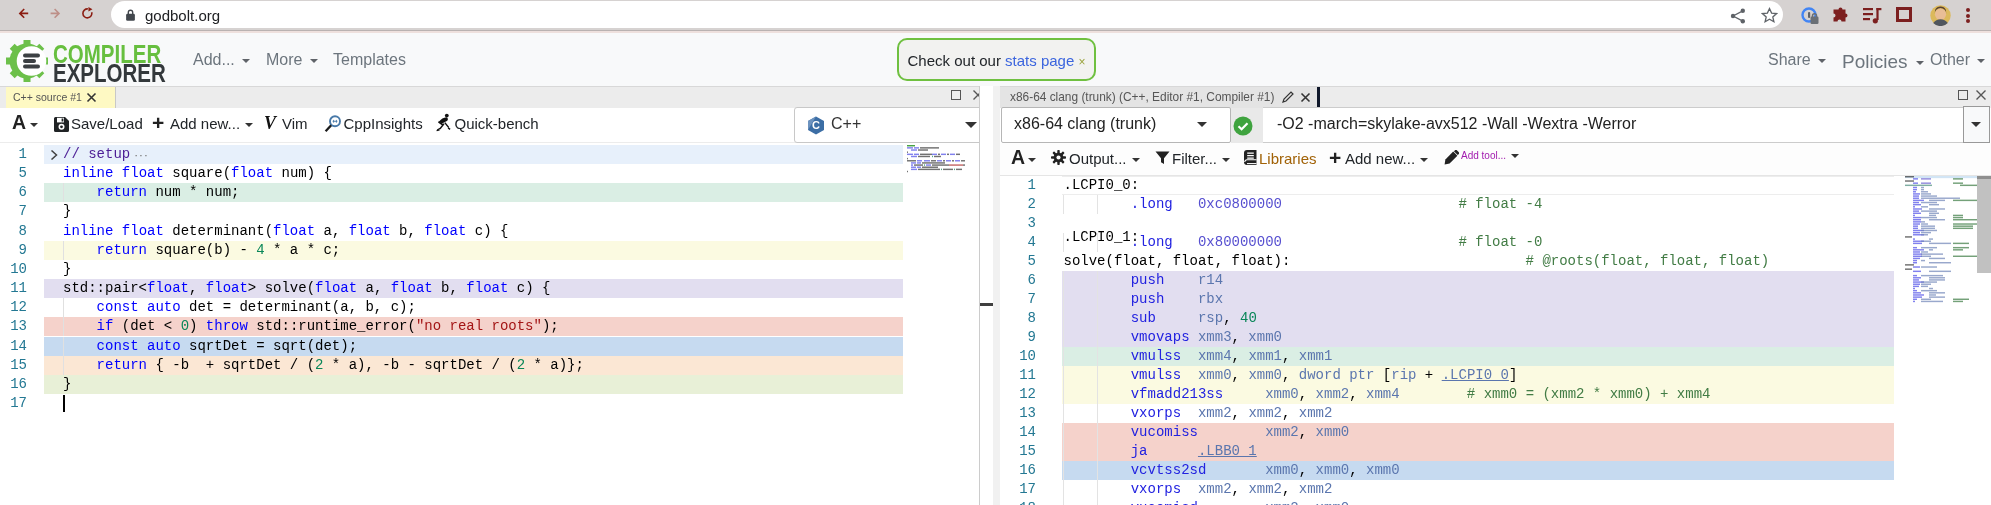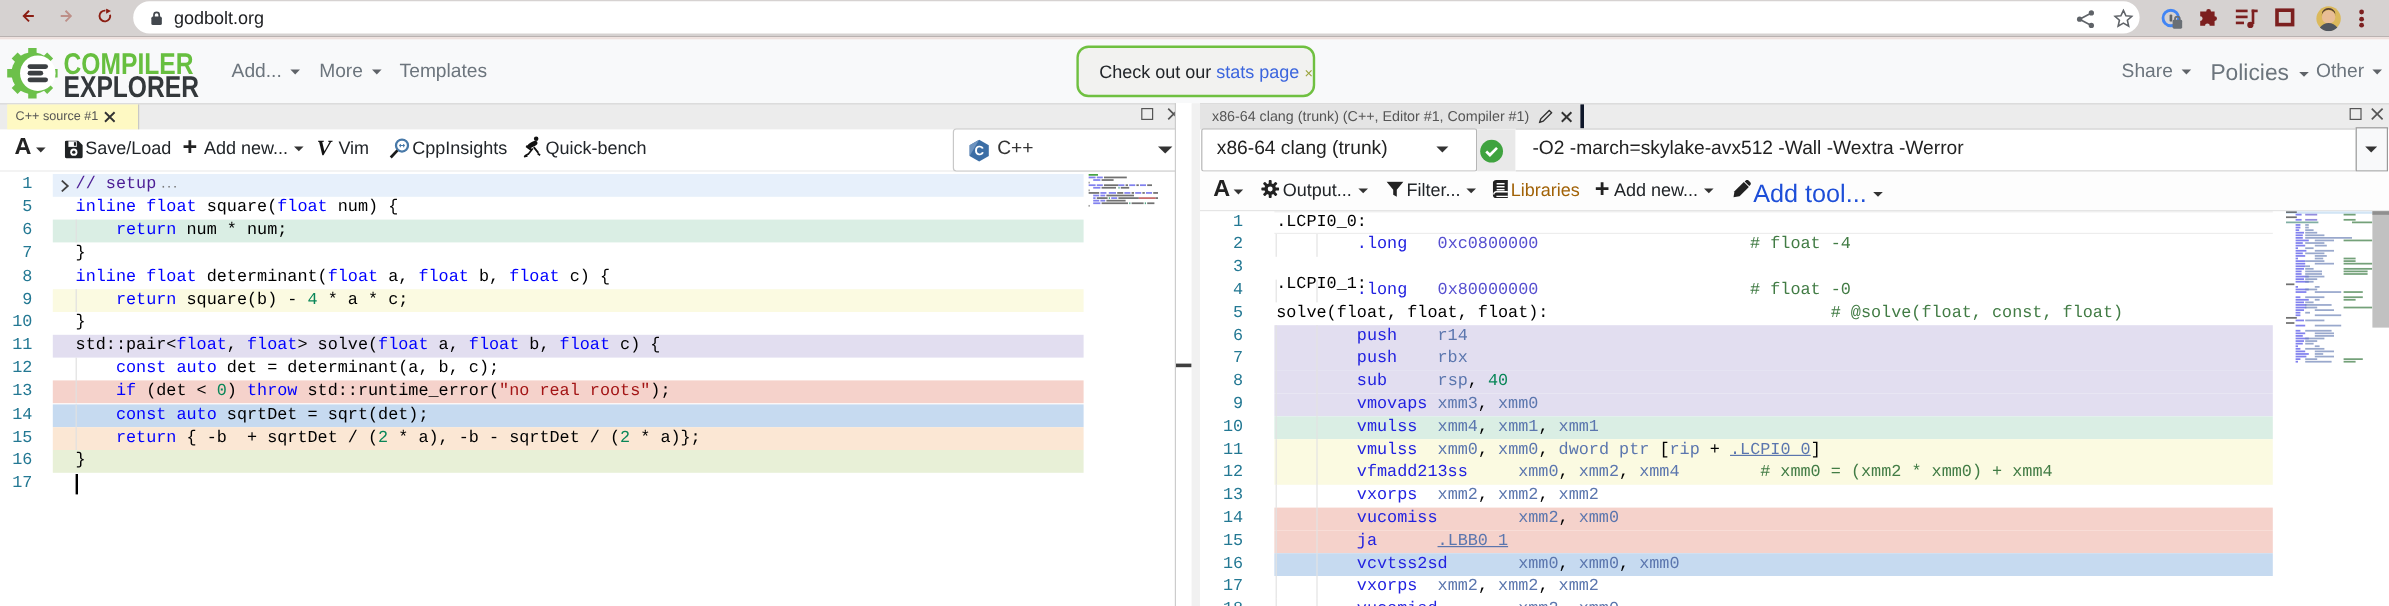--- a/index.html
+++ b/index.html
@@ -82,21 +82,21 @@
 <rect x="19" y="27.5" width="17" height="4" rx="2"></rect>
 </g>
   </svg>
 <div class="a" style="left:53px;top:44.5px;font-weight:bold;font-size:25px;line-height:19.5px;letter-spacing:0px;transform:scaleX(0.82);transform-origin:0 0">
 <div style="color:#67bf3f">COMPILER</div>
     <div style="color:#33383b">EXPLORER</div>
   </div>
 <div class="a" style="left:193px;top:51px;font-size:16px;color:#6c757d">Add... <span class="ncaret" style="margin-left:3px"></span></div>
 <div class="a" style="left:266px;top:51px;font-size:16px;color:#6c757d">More <span class="ncaret" style="margin-left:3px"></span></div>
 <div class="a" style="left:333px;top:51px;font-size:16px;color:#6c757d">Templates</div>
-<div class="a" style="left:897px;top:38px;width:199px;height:43px;border:2.5px solid #6fc040;border-radius:10px;background:#f2f2f0;box-sizing:border-box;text-align:right;line-height:41px;font-size:15px;color:#212529">Check out our <span style="color:#3b65de">stats page</span> <span style="color:#9aa33c;font-size:12px">×</span></div>
+<div class="a" style="left:897px;top:38px;width:199px;height:43px;border:2.5px solid #6fc040;border-radius:10px;background:#f2f2f0;box-sizing:border-box;text-align:center;line-height:41px;font-size:15px;color:#212529">Check out our <span style="color:#3b65de">stats page</span> <span style="color:#9aa33c;font-size:12px">×</span></div>
 <div class="a" style="left:1768px;top:51px;font-size:16px;color:#6c757d">Share <span class="ncaret" style="margin-left:3px"></span></div>
 <div class="a" style="left:1842px;top:51px;font-size:19px;color:#6c757d">Policies <span class="ncaret" style="margin-left:3px"></span></div>
 <div class="a" style="left:1930px;top:51px;font-size:16px;color:#6c757d">Other <span class="ncaret" style="margin-left:3px"></span></div>
 <div class="a" style="left:0;top:86px;width:1991px;height:419px;background:#ffffff"></div>
 <div class="a" style="left:0;top:86px;width:980px;height:22px;background:#ececec;border-top:1px solid #d8d8d8;box-sizing:border-box"></div>
 <div class="a" style="left:6px;top:87px;width:110px;height:21px;background:#fef9c3;border-right:1px solid #c8c8c8;box-sizing:border-box;font-size:10.5px;color:#555555;line-height:21px;padding-left:7px">C++ source #1</div>
 <svg class="a" style="left:86px;top:92px" width="11" height="11" viewBox="0 0 11 11">
 <path d="M1.5 1.5 L9.5 9.5 M9.5 1.5 L1.5 9.5" stroke="#333" stroke-width="1.6"></path>
   </svg>
 <div class="a" style="left:951px;top:90px;width:10px;height:10px;border:1.4px solid #555;box-sizing:border-box"></div>
@@ -305,21 +305,21 @@
 <path d="M0.8 12 A2.2 2.2 0 0 1 3 9.8 H12.5" stroke="#fff" stroke-width="1.1" fill="none"></path>
 <path d="M3 13.6 H12.5" stroke="#fff" stroke-width="1.1"></path>
   </svg>
 <div class="a" style="left:1259px;top:150px;font-size:15px;color:#a16207">Libraries</div>
 <div class="a" style="left:1329px;top:146px;font-size:21px;font-weight:bold;color:#222">+</div>
 <div class="a" style="left:1345px;top:150px;font-size:15px;color:#212529">Add new...<span class="caret" style="margin-left:5px"></span></div>
 <svg class="a" style="left:1444px;top:150px" width="15" height="15" viewBox="0 0 15 15">
 <path d="M9.2 1.6 L13.4 5.8 L5.6 13.6 L0.6 14.4 L1.4 9.4 Z" fill="#222"></path>
 <path d="M10.8 0.4 a1.6 1.6 0 0 1 2.3 0 l1.5 1.5 a1.6 1.6 0 0 1 0 2.3 l-0.9 0.9 -3.8 -3.8 Z" fill="#222"></path>
   </svg>
-<div class="a" style="left:1461px;top:150px;font-size:21px;color:#1d4ed8">Add tool...<span class="caret" style="margin-left:5px"></span></div>
+<div class="a" style="left:1461px;top:150px;font-size:10px;color:#a21caf">Add tool...<span class="caret" style="margin-left:5px"></span></div>
 <pre class="a" style="left:1000px;top:176px;width:36px;text-align:right;color:#237893">1</pre>
 <pre class="a" style="left:1000px;top:195px;width:36px;text-align:right;color:#237893">2</pre>
 <pre class="a" style="left:1000px;top:214px;width:36px;text-align:right;color:#237893">3</pre>
 <pre class="a" style="left:1000px;top:233px;width:36px;text-align:right;color:#237893">4</pre>
 <pre class="a" style="left:1000px;top:252px;width:36px;text-align:right;color:#237893">5</pre>
 <div class="a" style="left:1062px;top:271px;width:832px;height:19px;background:#e2def0"></div>
 <pre class="a" style="left:1000px;top:271px;width:36px;text-align:right;color:#237893">6</pre>
 <div class="a" style="left:1062px;top:290px;width:832px;height:19px;background:#e2def0"></div>
 <pre class="a" style="left:1000px;top:290px;width:36px;text-align:right;color:#237893">7</pre>
 <div class="a" style="left:1062px;top:309px;width:832px;height:19px;background:#e2def0"></div>
@@ -339,21 +339,21 @@
 <pre class="a" style="left:1000px;top:442px;width:36px;text-align:right;color:#237893">15</pre>
 <div class="a" style="left:1062px;top:461px;width:832px;height:19px;background:#c6daf0"></div>
 <pre class="a" style="left:1000px;top:461px;width:36px;text-align:right;color:#237893">16</pre>
 <pre class="a" style="left:1000px;top:480px;width:36px;text-align:right;color:#237893">17</pre>
 <pre class="a" style="left:1000px;top:499px;width:36px;text-align:right;color:#237893">18</pre>
 <div class="a" style="left:1062px;top:176px;width:832px;height:19px;border-top:1.5px solid #ededed;border-bottom:1.5px solid #ededed;box-sizing:border-box"></div>
 <pre class="a" style="left:1063.5px;top:176px">.LCPI0_0:</pre>
 <pre class="a" style="left:1063.5px;top:195px">        <span class="mn">.long</span>   <span class="hx">0xc0800000</span>                     <span class="acm"># float -4</span></pre>
 <pre class="a" style="left:1063.5px;top:228px">.LCPI0_1:</pre>
 <pre class="a" style="left:1063.5px;top:233px">        <span class="mn">.long</span>   <span class="hx">0x80000000</span>                     <span class="acm"># float -0</span></pre>
-<pre class="a" style="left:1063.5px;top:252px">solve(float, float, float):                            <span class="acm"># @solve(float, const, float)</span></pre>
+<pre class="a" style="left:1063.5px;top:252px">solve(float, float, float):                            <span class="acm"># @roots(float, float, float)</span></pre>
 <pre class="a" style="left:1063.5px;top:271px">        <span class="mn">push</span>    <span class="rg">r14</span></pre>
 <pre class="a" style="left:1063.5px;top:290px">        <span class="mn">push</span>    <span class="rg">rbx</span></pre>
 <pre class="a" style="left:1063.5px;top:309px">        <span class="mn">sub</span>     <span class="rg">rsp</span>, <span class="n">40</span></pre>
 <pre class="a" style="left:1063.5px;top:328px">        <span class="mn">vmovaps</span> <span class="rg">xmm3</span>, <span class="rg">xmm0</span></pre>
 <pre class="a" style="left:1063.5px;top:347px">        <span class="mn">vmulss</span>  <span class="rg">xmm4</span>, <span class="rg">xmm1</span>, <span class="rg">xmm1</span></pre>
 <pre class="a" style="left:1063.5px;top:366px">        <span class="mn">vmulss</span>  <span class="rg">xmm0</span>, <span class="rg">xmm0</span>, <span class="rg">dword</span> <span class="rg">ptr</span> [<span class="rg">rip</span> + <span class="lb">.LCPI0_0</span>]</pre>
 <pre class="a" style="left:1063.5px;top:385px">        <span class="mn">vfmadd213ss</span>     <span class="rg">xmm0</span>, <span class="rg">xmm2</span>, <span class="rg">xmm4</span>        <span class="acm"># xmm0 = (xmm2 * xmm0) + xmm4</span></pre>
 <pre class="a" style="left:1063.5px;top:404px">        <span class="mn">vxorps</span>  <span class="rg">xmm2</span>, <span class="rg">xmm2</span>, <span class="rg">xmm2</span></pre>
 <pre class="a" style="left:1063.5px;top:423px">        <span class="mn">vucomiss</span>        <span class="rg">xmm2</span>, <span class="rg">xmm0</span></pre>
 <pre class="a" style="left:1063.5px;top:442px">        <span class="mn">ja</span>      <span class="lb">.LBB0_1</span></pre>

